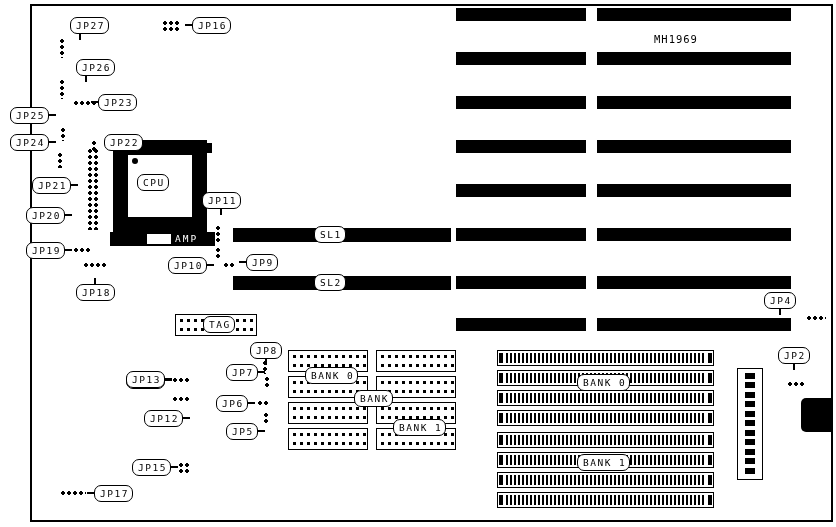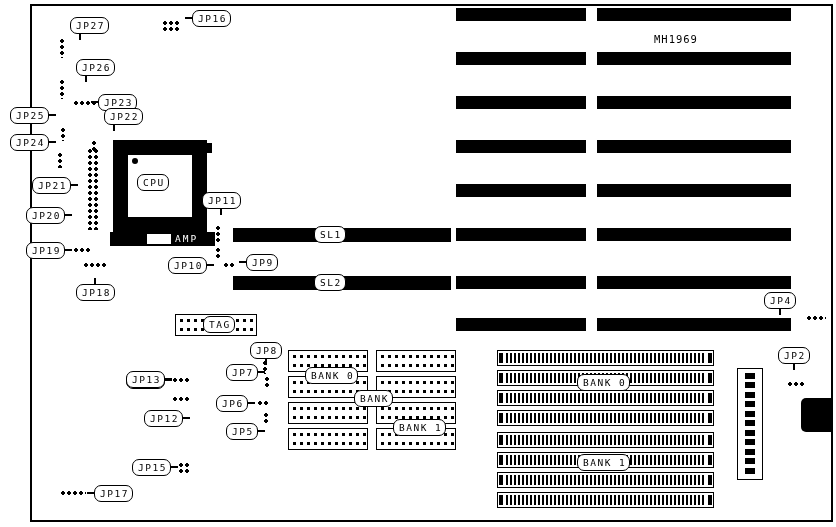--- a/index.html
+++ b/index.html
@@ -157,25 +157,25 @@
   <div class="jd" style="left:263px;top:412px;width:6px;height:12px"></div>
   <div class="jd" style="left:172px;top:377px;width:18px;height:6px"></div>
   <div class="jd" style="left:172px;top:396px;width:18px;height:6px"></div>
   <div class="jd" style="left:172px;top:415px;width:12px;height:6px"></div>
   <div class="jd" style="left:178px;top:462px;width:12px;height:12px"></div>
   <div class="jd" style="left:60px;top:490px;width:26px;height:6px"></div>
   <div class="jd" style="left:806px;top:315px;width:20px;height:6px"></div>
   <div class="jd" style="left:787px;top:381px;width:18px;height:6px"></div>
 
   <div class="co t-bl" style="left:70px;top:17px">JP27</div>
-  <div class="co t-l" style="left:192px;top:10px">JP16</div>
+  <div class="co t-l" style="left:192px;top:17px">JP16</div>
   <div class="co t-bl" style="left:76px;top:59px">JP26</div>
   <div class="co t-l" style="left:98px;top:94px">JP23</div>
   <div class="co t-r" style="left:10px;top:107px">JP25</div>
-  <div class="co t-bl" style="left:104px;top:108px">JP22</div>
+  <div class="co t-bl" style="left:104px;top:134px">JP22</div>
   <div class="co t-r" style="left:10px;top:134px">JP24</div>
   <div class="co t-r" style="left:32px;top:177px">JP21</div>
   <div class="co t-r" style="left:26px;top:207px">JP20</div>
   <div class="co t-b" style="left:202px;top:192px">JP11</div>
   <div class="co t-r" style="left:26px;top:242px">JP19</div>
   <div class="co t-r" style="left:168px;top:257px">JP10</div>
   <div class="co t-l" style="left:246px;top:254px">JP9</div>
   <div class="co t-t" style="left:76px;top:284px">JP18</div>
   <div class="co t-b" style="left:764px;top:292px">JP4</div>
   <div class="co t-b" style="left:250px;top:342px">JP8</div>

